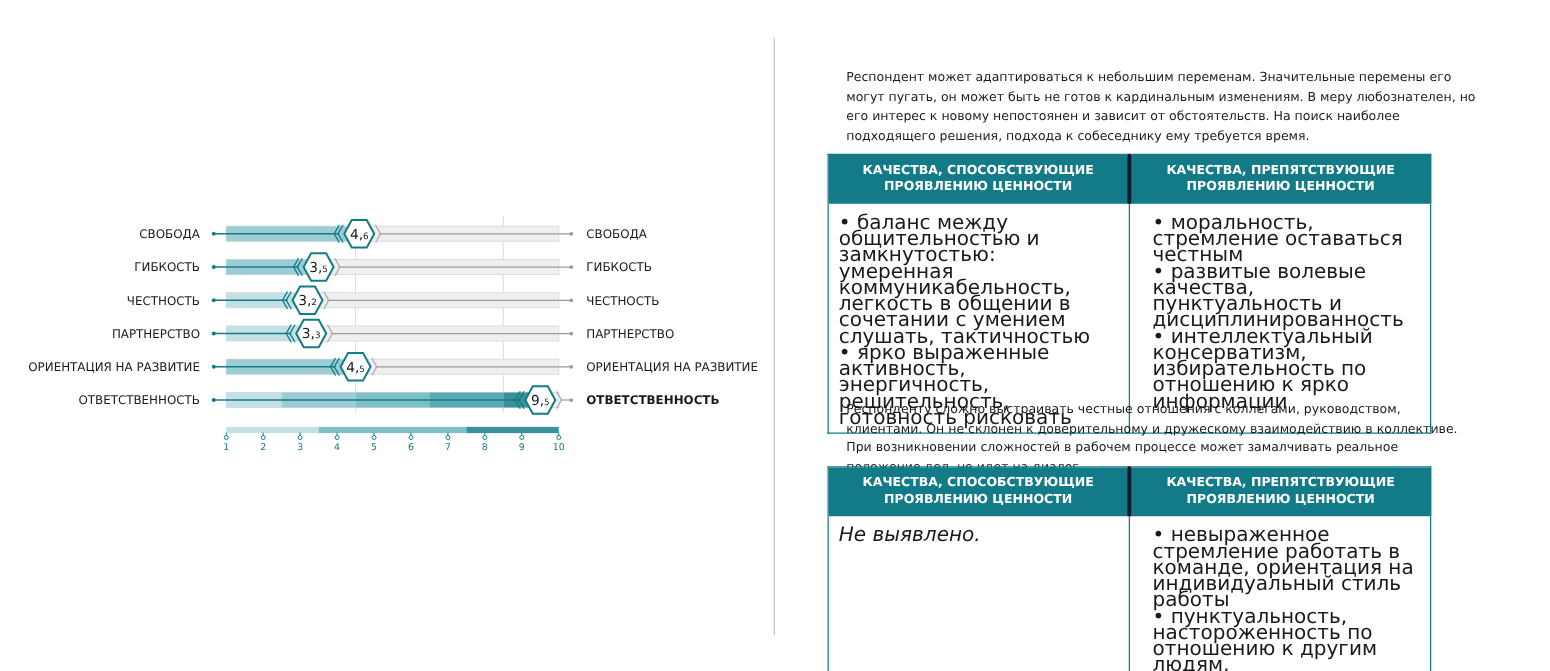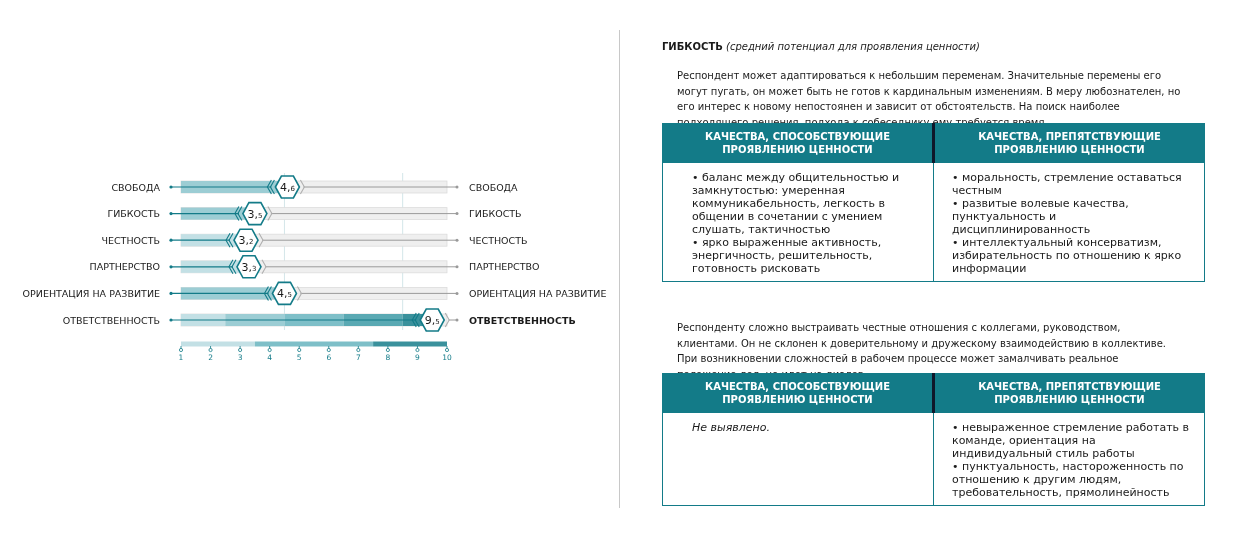--- a/index.html
+++ b/index.html
@@ -6,26 +6,26 @@
   body { width: 1240px; height: 537px; position: relative; overflow: hidden;
          font-family: "DejaVu Sans", sans-serif; color: #1a1a1a; }
   #chart { position: absolute; left: 0; top: 0; width: 620px; height: 537px; }
   #chart text { font-family: "DejaVu Sans", sans-serif; }
   .divider { position: absolute; left: 619px; top: 30px; width: 1px; height: 478px; background: #c8c8c8; }
   .section { position: absolute; left: 662px; width: 534px; }
   .sec-head { font-size: 10px; line-height: 13px; margin: 0; }
   .sec-head b { font-weight: bold; }
   .sec-head i { font-style: italic; }
   .sec-text { font-size: 10px; line-height: 15.5px; margin: 15px; }
-  table.q { position: absolute; left: 662px; width: 543px; border-collapse: collapse;
+  table.q { position: absolute; left: 662px; width: 483px; border-collapse: collapse;
             border: 1.5px solid #137b88; font-size: 10px; }
   table.q th { background: #137b88; color: #ffffff; font-weight: bold; font-size: 10px;
                line-height: 12.5px; padding: 7px 8px 7px 8px; text-align: center; width: 50%; }
   table.q th + th { border-left: 3px solid #0f172a; }
-  table.q td { vertical-align: top; padding: 8px 10px 6px 29px; line-height: 13px; font-size: 11px; }
+  table.q td { vertical-align: top; padding: 8px 10px 6px 8px; line-height: 13px; font-size: 16px; }
   table.q td + td { border-left: 1.5px solid #137b88; padding-left: 18px; }
   .item { display: block; }
   .none { font-style: italic; }
 </style>
 </head>
 <body>
 
 <svg id="chart" xmlns="http://www.w3.org/2000/svg" width="620" height="537">
     <line x1="284.44444444444446" x2="284.44444444444446" y1="173" y2="330" stroke="#d4e6e9" stroke-width="1"></line>
     <line x1="402.6666666666667" x2="402.6666666666667" y1="173" y2="330" stroke="#d4e6e9" stroke-width="1"></line>
@@ -136,24 +136,20 @@
     <circle cx="417.44444444444446" cy="350" r="1.6" fill="#ffffff" stroke="#137b88" stroke-width="0.8"></circle>
     <text x="417.44444444444446" y="360" text-anchor="middle" font-size="7.5" fill="#137b88">9</text>
     <line x1="447" x2="447" y1="346" y2="350" stroke="#137b88" stroke-width="0.8"></line>
     <circle cx="447" cy="350" r="1.6" fill="#ffffff" stroke="#137b88" stroke-width="0.8"></circle>
     <text x="447" y="360" text-anchor="middle" font-size="7.5" fill="#137b88">10</text>
   </svg>
 
 <div class="divider"></div>
 
 <div class="section" style="top:40px;">
-  <p class="sec-head">
-    <b>ГИБКОСТЬ</b>
-    <i>(средний потенциал для проявления ценности)</i>
-  </p>
   <p class="sec-text">Респондент может адаптироваться к небольшим переменам. Значительные перемены его могут пугать, он может быть не готов к кардинальным изменениям. В меру любознателен, но его интерес к новому непостоянен и зависит от обстоятельств. На поиск наиболее подходящего решения, подхода к собеседнику ему требуется время.</p>
 </div>
 <table class="q" style="top:123px;">
   <tbody>
       <tr>
     <th>КАЧЕСТВА, СПОСОБСТВУЮЩИЕ ПРОЯВЛЕНИЮ ЦЕННОСТИ</th>
     <th>КАЧЕСТВА, ПРЕПЯТСТВУЮЩИЕ ПРОЯВЛЕНИЮ ЦЕННОСТИ</th>
   </tr>
   <tr style="height:116px;">
     <td>

